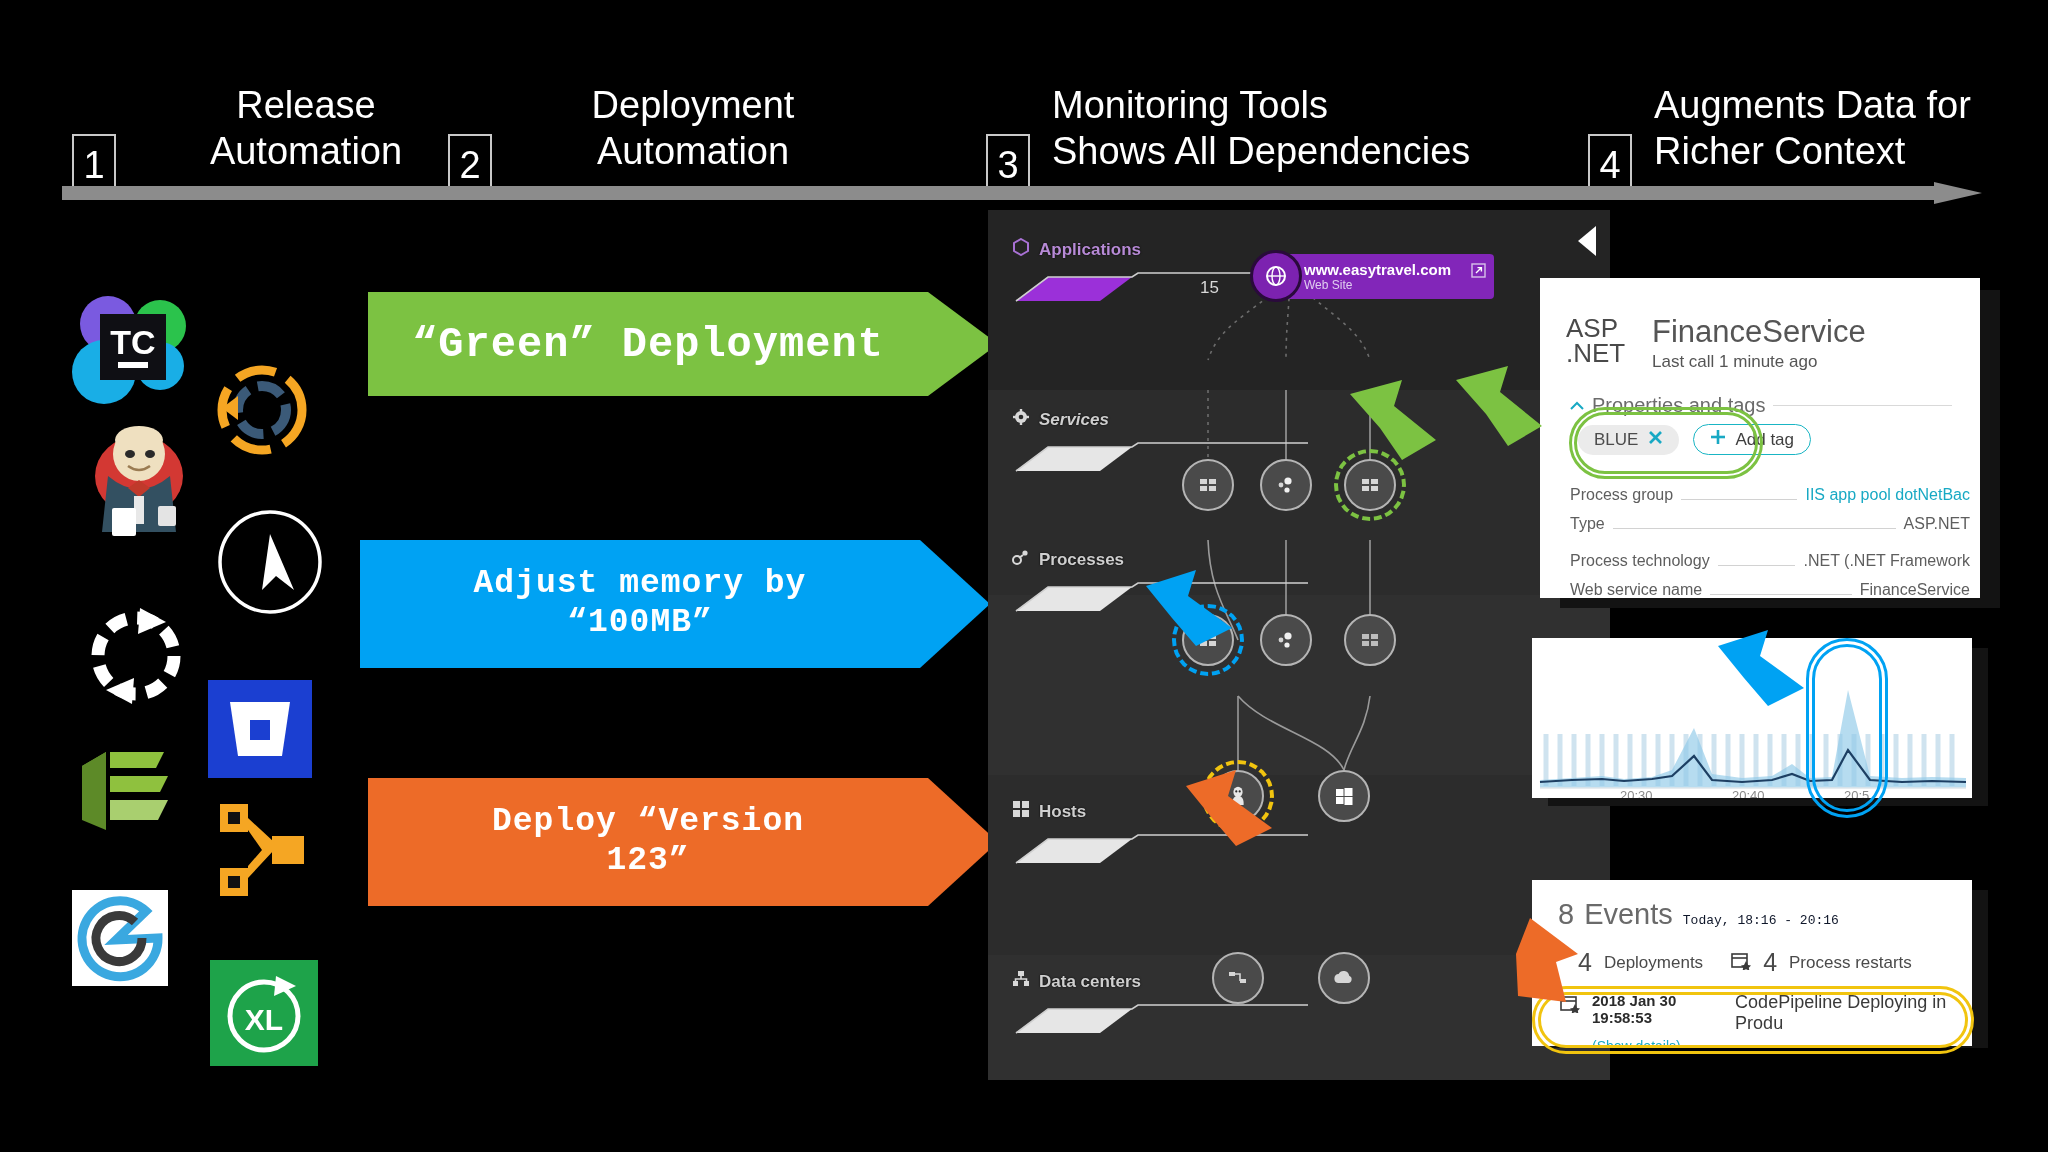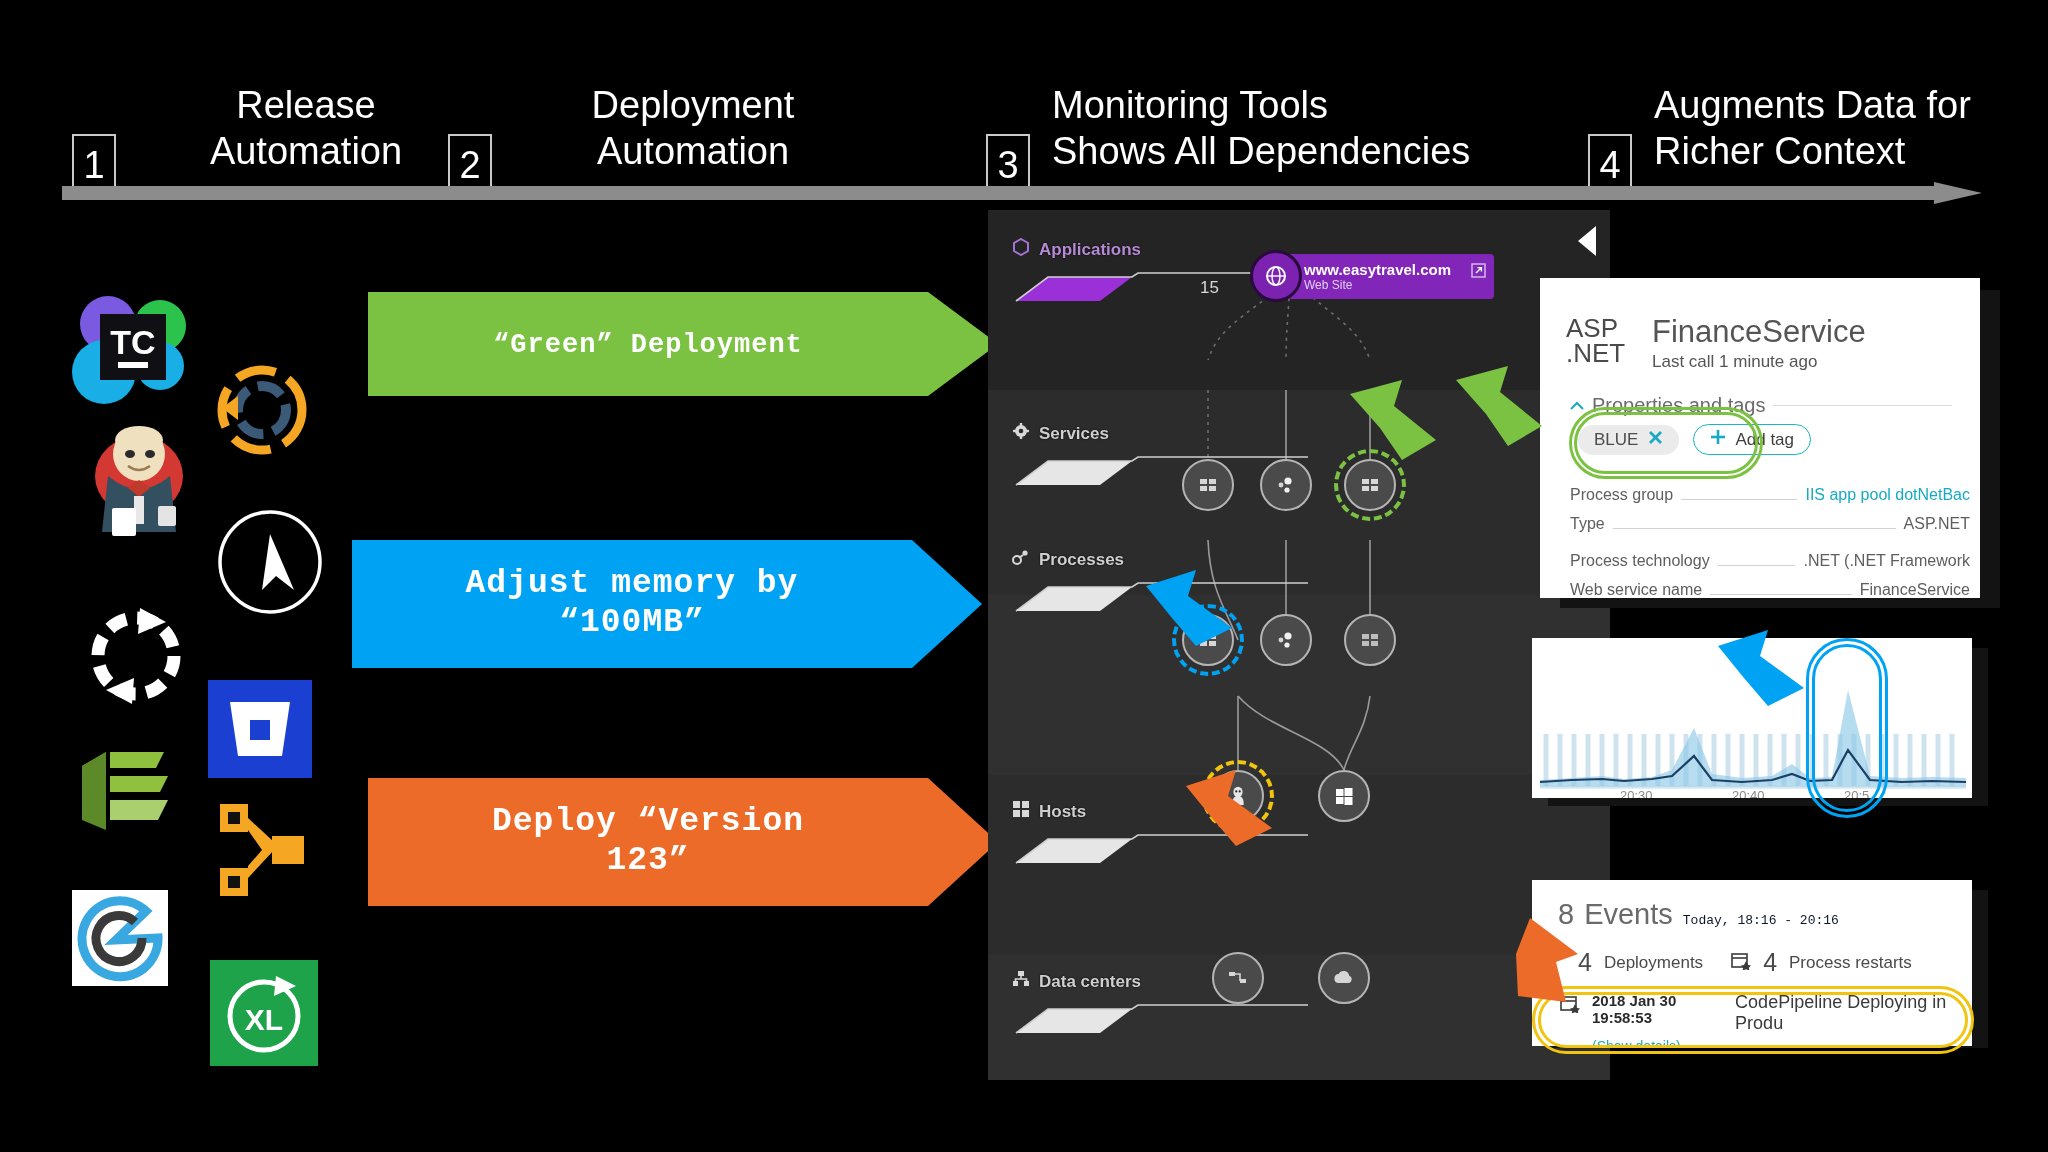--- a/index.html
+++ b/index.html
@@ -271,24 +271,24 @@
       <circle cx="54" cy="56" r="34" fill="none" stroke="#ffffff" stroke-width="5"></circle>
       <path d="M66 16 L86 26 L64 36 Z" fill="#ffffff"></path>
       <text x="54" y="70" font-family="Liberation Sans, sans-serif" font-size="30" font-weight="bold" fill="#ffffff" text-anchor="middle">XL</text>
     </svg>
   </div>
 
   <div style="position:absolute; left:368px; top:292px; width:630px; height:104px;">
     <svg width="630" height="104" viewBox="0 0 630 104" style="position:absolute; left:0; top:0;">
       <polygon points="0,0 560,0 630,52 560,104 0,104" fill="#7cc242"></polygon>
     </svg>
-    <div class="banner green" style="left:0; top:0; width:560px; height:108px; background:transparent; font-size:27px;">“Green” Deployment</div>
-  </div>
-
-  <div style="position:absolute; left:352px; top:540px; width:630px; height:128px;">
+    <div class="banner green" style="left:0; top:0; width:560px; height:108px; background:transparent; font-size:42px;">“Green” Deployment</div>
+  </div>
+
+  <div style="position:absolute; left:360px; top:540px; width:630px; height:128px;">
     <svg width="630" height="128" viewBox="0 0 630 128" style="position:absolute; left:0; top:0;">
       <polygon points="0,0 560,0 630,64 560,128 0,128" fill="#00a2f3"></polygon>
     </svg>
     <div class="banner blue" style="left:0; top:0; width:560px; height:128px; background:transparent; font-size:33px;">Adjust memory by
 “100MB”</div>
   </div>
 
   <div style="position:absolute; left:368px; top:778px; width:630px; height:128px;">
     <svg width="630" height="128" viewBox="0 0 630 128" style="position:absolute; left:0; top:0;">
       <polygon points="0,0 560,0 630,64 560,128 0,128" fill="#ed6b28"></polygon>
@@ -355,21 +355,21 @@
         <div class="ap-sub">Web Site</div>
       </div>
       <span style="position:absolute; right:8px; top:9px;">
         <svg width="15" height="15" viewBox="0 0 15 15">
             <rect x="1" y="1" width="13" height="13" fill="none" stroke="#d8c2ea" stroke-width="1.4"></rect>
             <path d="M5 10 L10 5 M6.5 4.6 L10.4 4.6 L10.4 8.5" stroke="#fff" stroke-width="1.4" fill="none"></path>
           </svg>
       </span>
     </div>
 
-    <div class="ss-layer" style="top:212px;">
+    <div class="ss-layer" style="top:198px;font-style:italic;">
       <div class="ss-title">
         <span>
           <svg width="18" height="18" viewBox="0 0 18 18">
               <circle cx="9" cy="9" r="6" fill="#d8d8d8"></circle>
               <circle cx="9" cy="9" r="2.3" fill="#2a2a2a"></circle>
               <g stroke="#d8d8d8" stroke-width="2.4">
                 <line x1="9" y1="1" x2="9" y2="4"></line>
                 <line x1="9" y1="14" x2="9" y2="17"></line>
                 <line x1="1" y1="9" x2="4" y2="9"></line>
                 <line x1="14" y1="9" x2="17" y2="9"></line>

